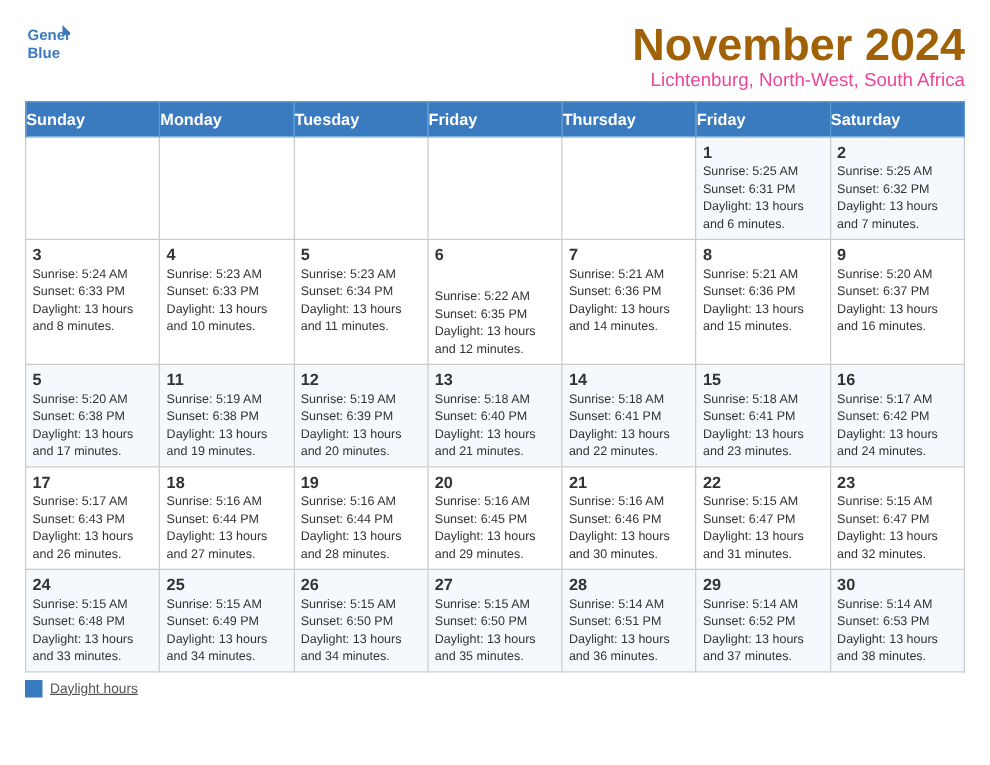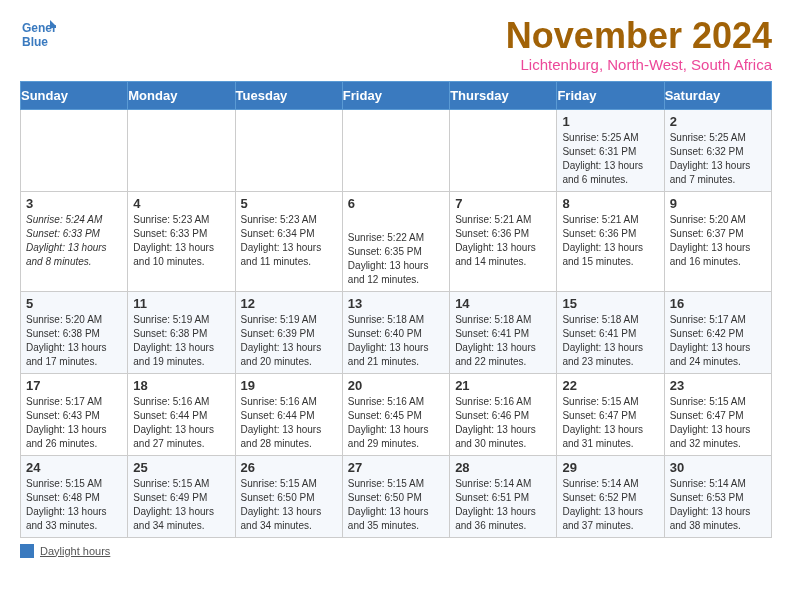--- a/index.html
+++ b/index.html
@@ -143,21 +143,21 @@
             <span class="day-number">2</span>
             <div class="day-info" style="white-space: pre-line;">Sunrise: 5:25 AM
 Sunset: 6:32 PM
 Daylight: 13 hours
 and 7 minutes.</div>
           </td>
         </tr>
         <tr>
           <td>
             <span class="day-number">3</span>
-            <div class="day-info" style="white-space: pre-line; font-style: italic;">Sunrise: 5:24 AM
+            <div class="day-info" style="white-space: pre-line;">Sunrise: 5:24 AM
 Sunset: 6:33 PM
 Daylight: 13 hours
 and 8 minutes.</div>
           </td>
           <td>
             <span class="day-number">4</span>
             <div class="day-info" style="white-space: pre-line;">Sunrise: 5:23 AM
 Sunset: 6:33 PM
 Daylight: 13 hours
 and 10 minutes.</div>

